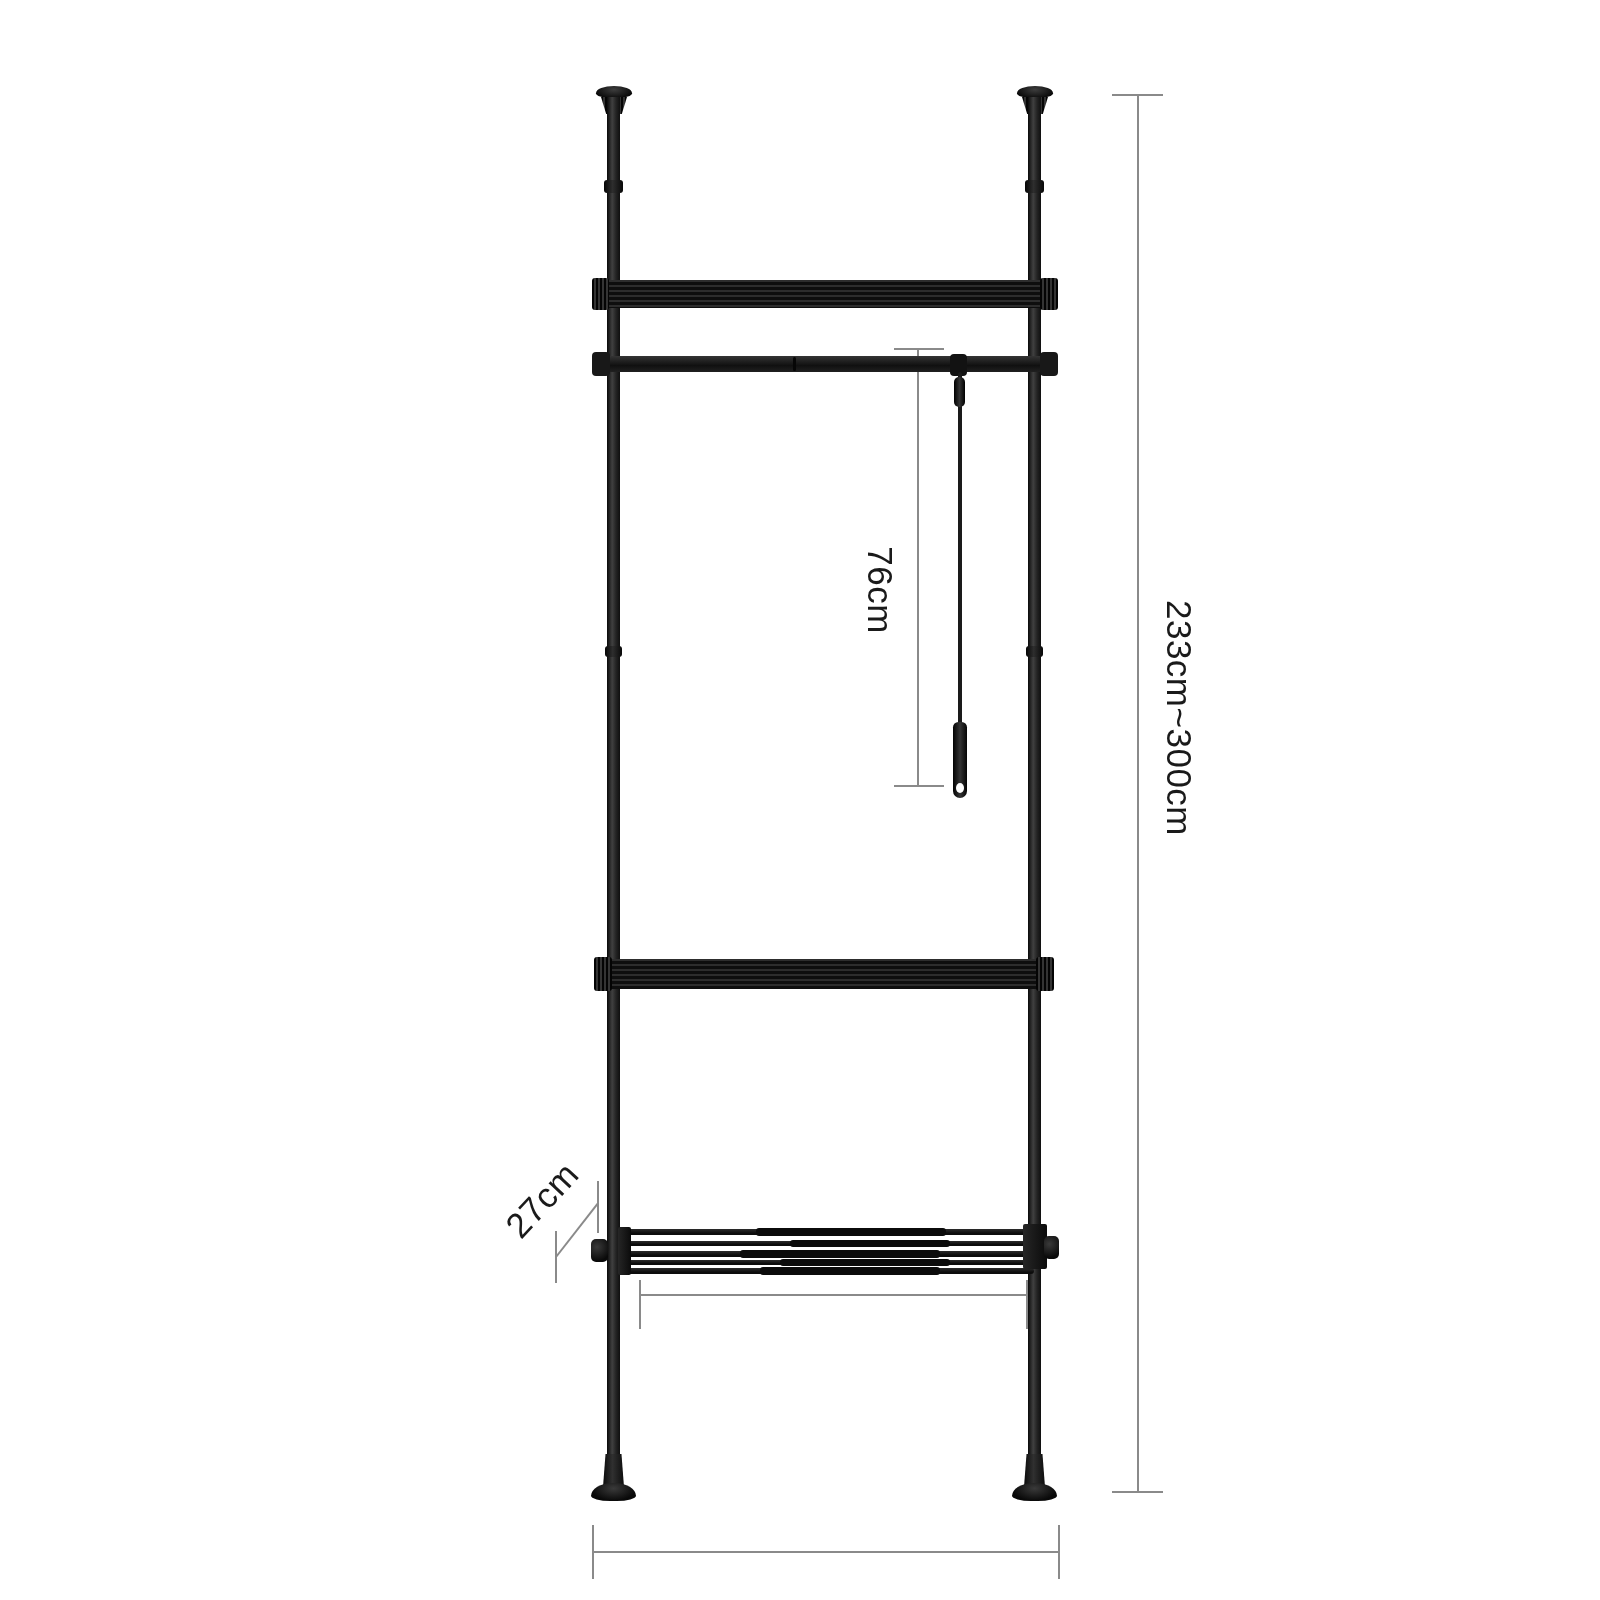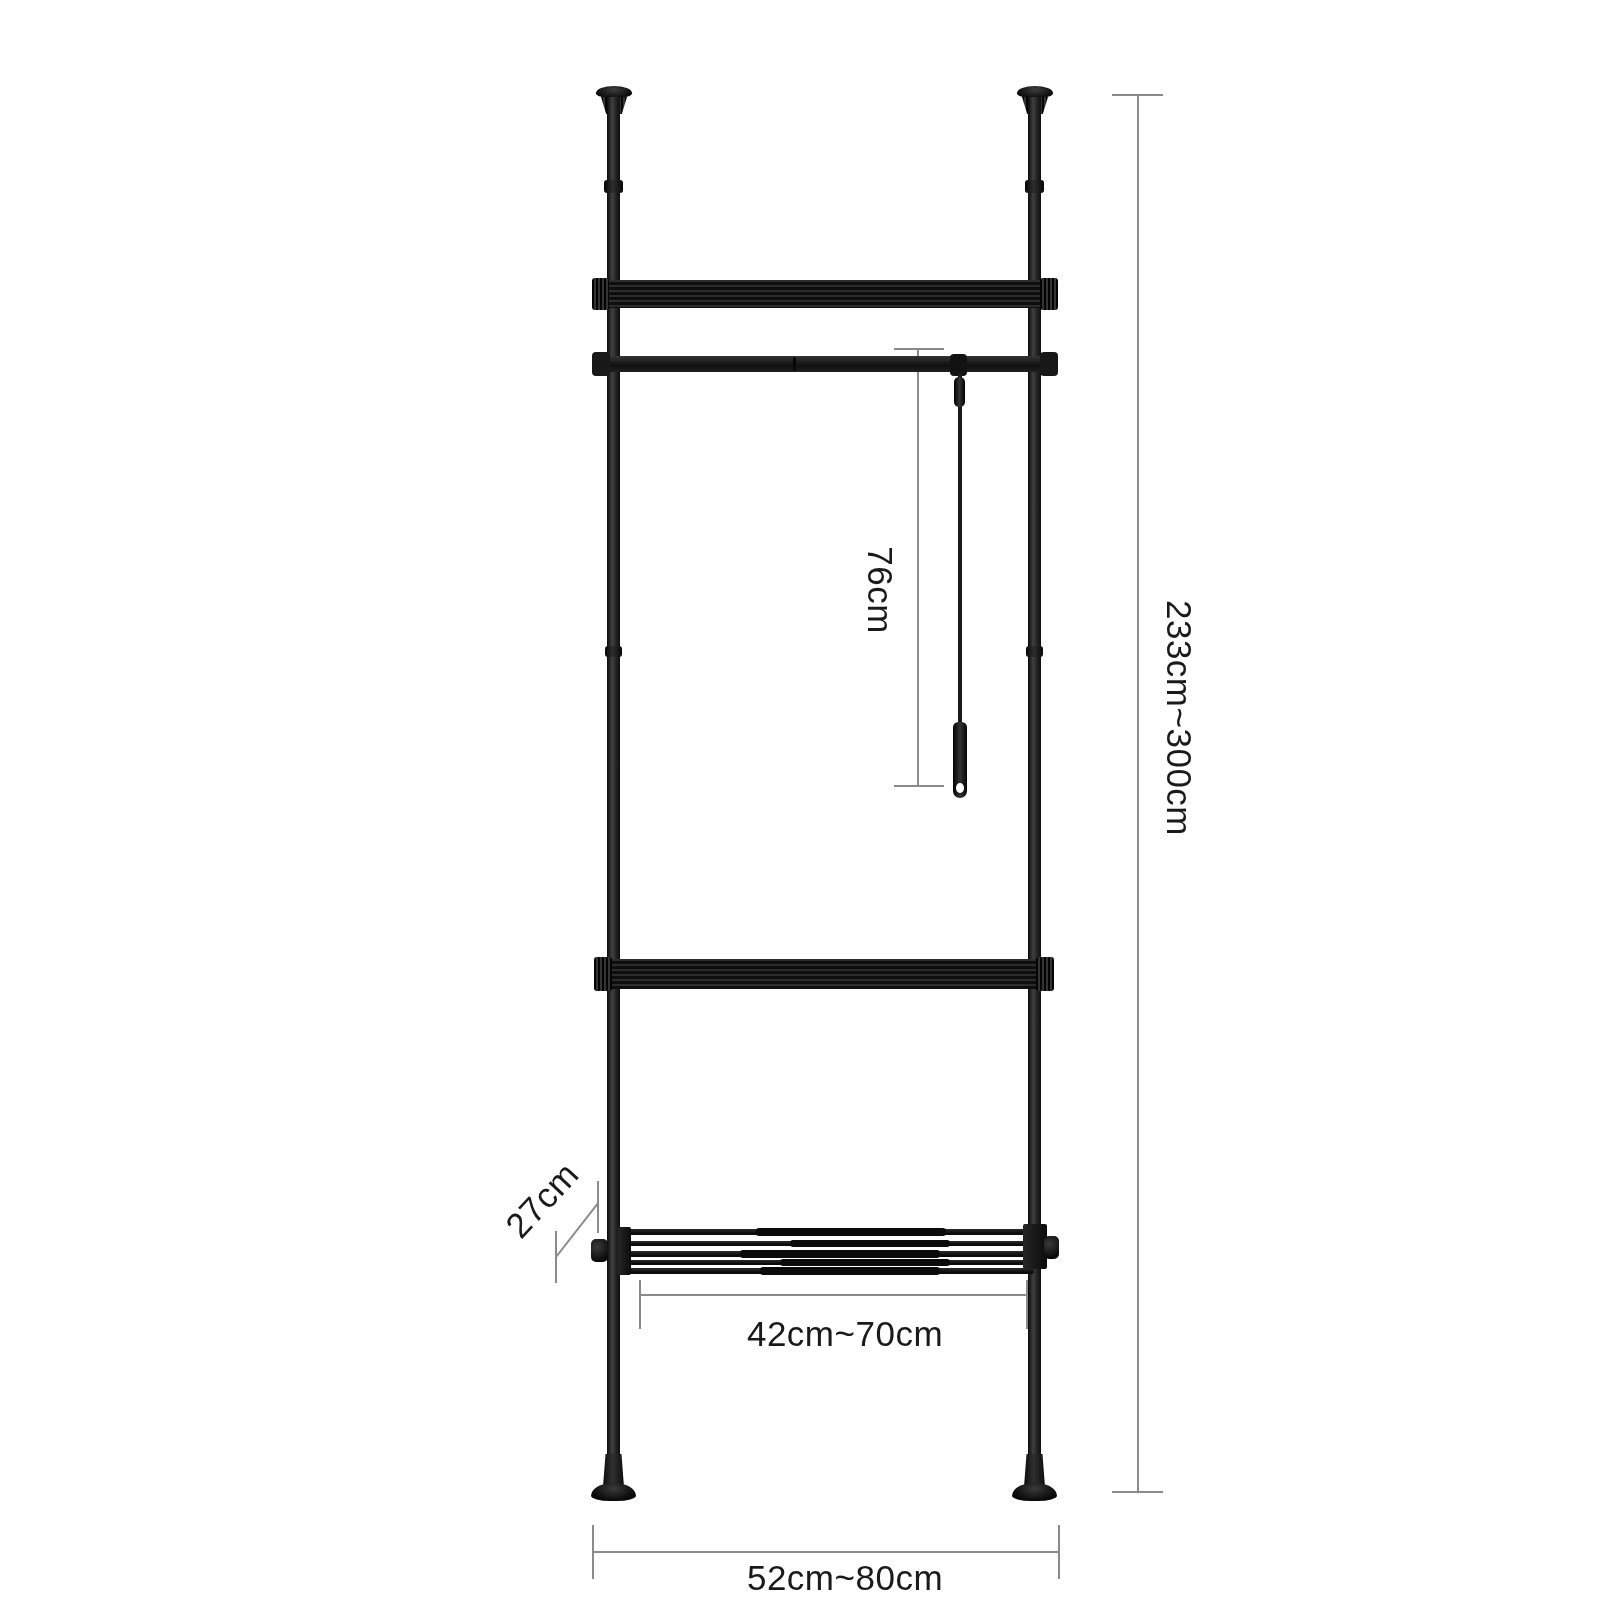--- a/index.html
+++ b/index.html
@@ -158,17 +158,15 @@
   <div class="foot-base" style="left:591px;top:1483px;"></div>
   <div class="foot-sleeve" style="left:1024px;top:1454px;"></div>
   <div class="foot-base" style="left:1012px;top:1483px;"></div>
 
   <div class="dim-label rot90" style="left:820px;top:570px;width:120px;height:40px;">76cm</div>
 
   <div class="dim-label rot90" style="left:1049px;top:698px;width:260px;height:40px;">233cm~300cm</div>
 
   <div class="dim-label rot-diag" style="left:482px;top:1180px;width:120px;height:40px;">27cm</div>
 
-  <div class="dim-label" style="left:695px;top:1314px;width:300px;height:40px;">42cm~70cm</div>
 
-  <div class="dim-label" style="left:695px;top:1558px;width:300px;height:40px;">52cm~80cm</div>
 
 </div>
 
 </body></html>

